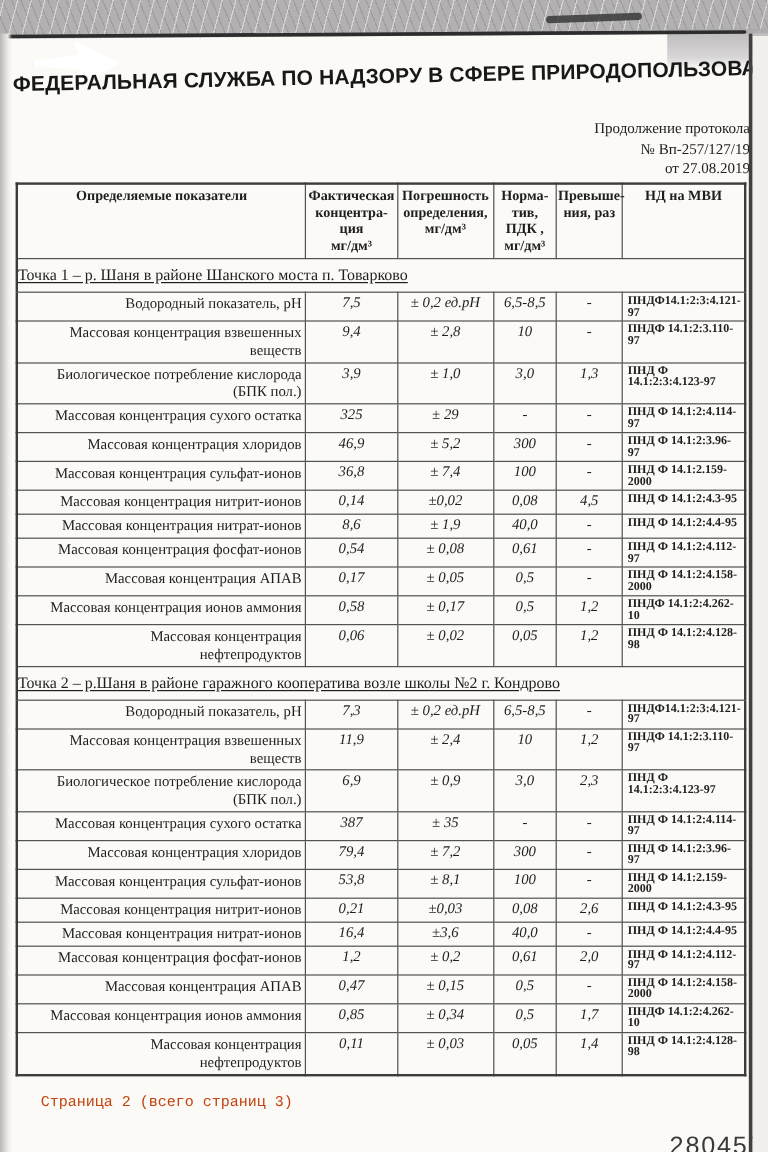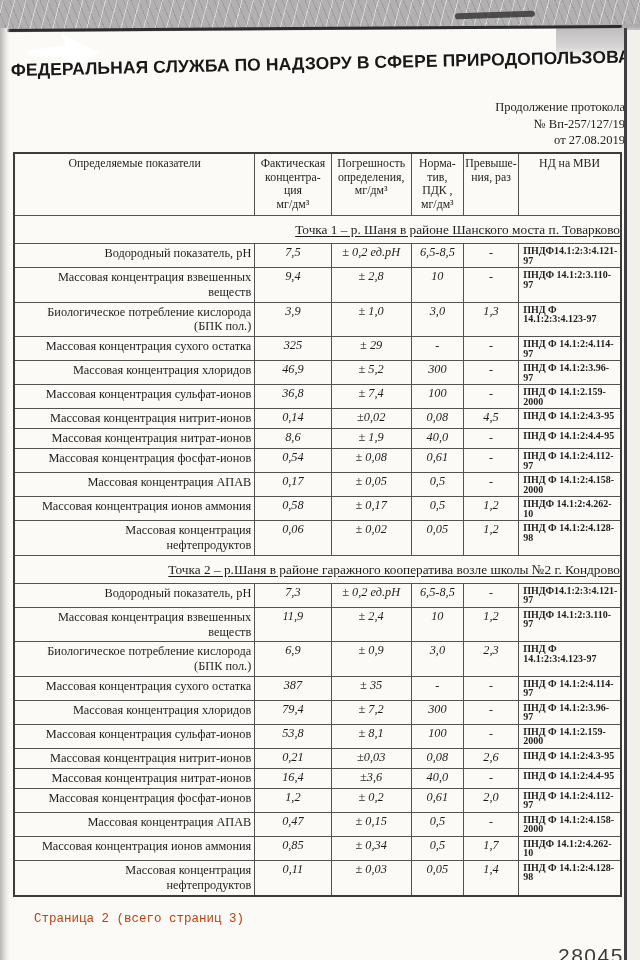--- a/index.html
+++ b/index.html
@@ -60,26 +60,26 @@
     font-size:12.5px; line-height:16.5px; color:#222;
   }
   
   table.tbl {
     position:absolute; top:152px; left:13px; width:609px;
     border-collapse:collapse; table-layout:fixed;
     border:2px solid #3c3c3c;
   }
   .tbl th, .tbl td { border:1px solid #525252; }
   .tbl th {
-    font-weight:400; font-size:11.8px; line-height:13.5px;
+    font-weight:700; font-size:11.8px; line-height:13.5px;
     padding:3px 1px 4px; text-align:center; vertical-align:top;
     white-space:pre-line;
     border-radius:24px;
   }
-  td.section { padding:4px 0 5px; text-align:right; border-left:2px solid #3c3c3c; border-right:2px solid #3c3c3c; }
+  td.section { padding:4px 0 5px; text-align:left; border-left:2px solid #3c3c3c; border-right:2px solid #3c3c3c; }
   .section-title {
     font-size:13.3px; text-decoration:underline; text-underline-offset:2px;
   }
   td.name {
     font-size:12.3px; line-height:14.8px; padding:2px 3px 2px 6px;
     white-space:pre-line; height:15px; vertical-align:top;text-align:right;
   }
   td.val {
     font-style:italic; font-size:12.3px; text-align:center;
     padding:1px 2px; vertical-align:top;

